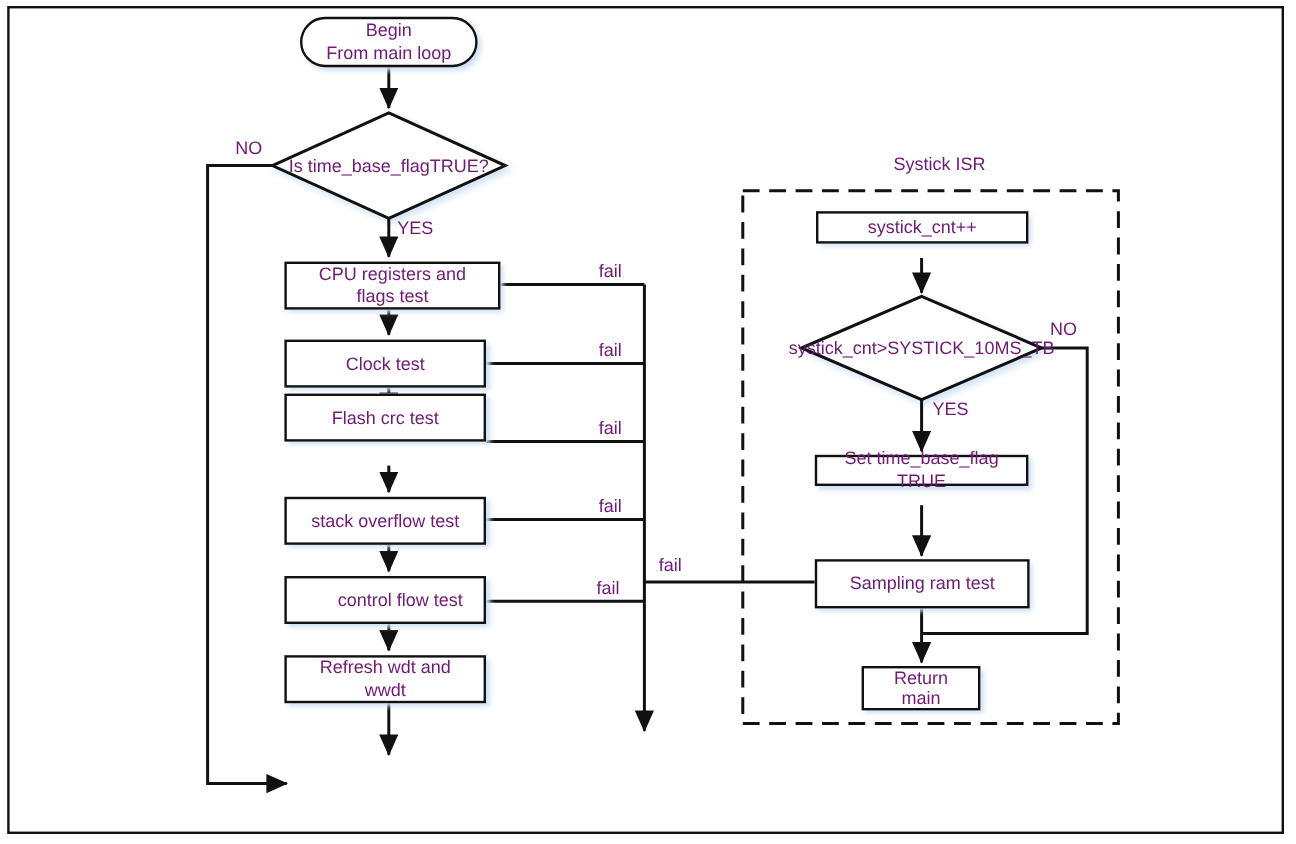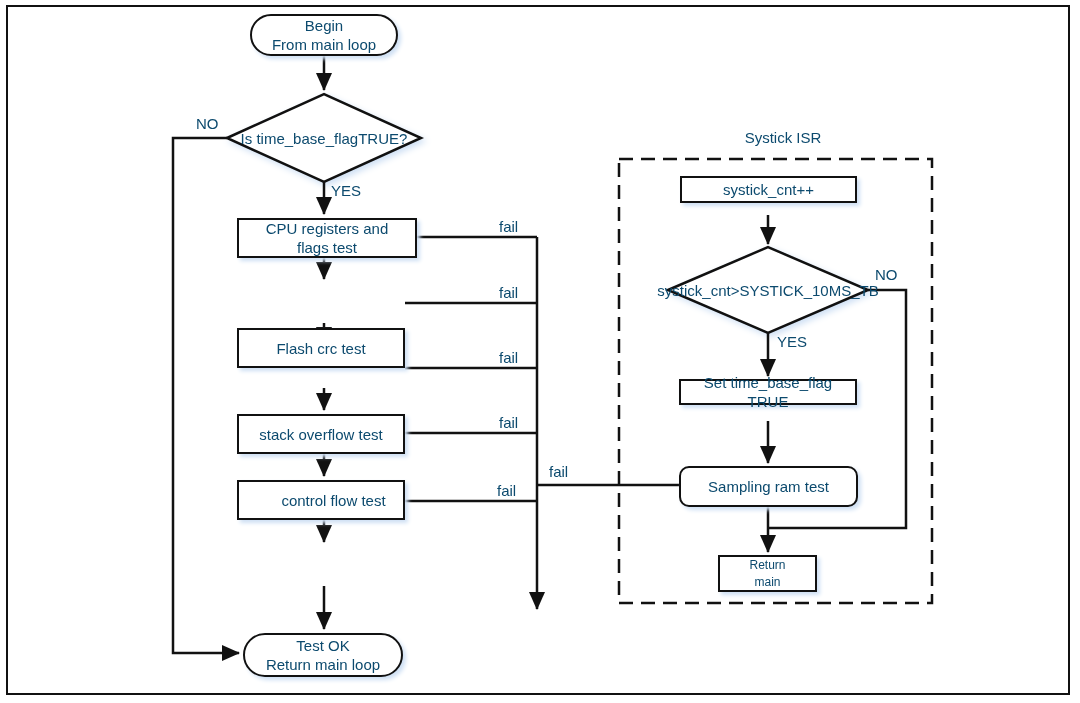--- a/index.html
+++ b/index.html
@@ -1,18 +1,18 @@
 <!DOCTYPE html>
 <html><head>
 <meta charset="utf-8">
 <style>
   html,body{margin:0;padding:0;background:#ffffff;}
   .stage{
     position:relative;width:1080px;height:703px;background:#ffffff;
-    font-family:"Liberation Sans","DejaVu Sans",sans-serif;color:#0c4a6e;
+    font-family:"Liberation Sans","DejaVu Sans",sans-serif;color:#701a75;
     overflow:hidden;
   }
   .frame{
     position:absolute;left:6px;top:5px;width:1064px;height:690px;
     border:2px solid #111111;box-sizing:border-box;
   }
   svg.wires{position:absolute;left:0;top:0;width:1080px;height:703px;}
   .node{
     position:absolute;box-sizing:border-box;background:#ffffff;
     border:2px solid #111111;display:flex;flex-direction:column;
@@ -92,61 +92,64 @@
   <div class="dtext" style="left:227px;top:110px;width:194px;height:56px;">
     <span>Is time_base_flag</span>
     <span>TRUE?</span>
   </div>
 
   <div class="node" style="left:237px;top:218px;width:180px;height:40px;">
     <span>CPU registers and</span>
     <span>flags test</span>
   </div>
 
+  <div class="node" style="left:237px;top:283px;width:168px;height:40px;">
+    <span>Clock test</span>
+  </div>
 
   <div class="node" style="left:237px;top:328px;width:168px;height:40px;">
     <span>Flash crc test</span>
   </div>
 
   <div class="node" style="left:237px;top:414px;width:168px;height:40px;">
     <span>stack overflow test</span>
   </div>
 
   <div class="node" style="left:237px;top:480px;width:168px;height:40px;padding-left:25px;">
     <span>control flow test</span>
   </div>
 
+  <div class="node" style="left:237px;top:546px;width:168px;height:40px;">
+    <span>Refresh wdt and</span>
+    <span>wwdt</span>
+  </div>
 
-  <div class="node terminator" style="left:243px;top:633px;width:160px;height:44px;">
-    <span>Test OK</span>
-    <span>Return main loop</span>
-  </div>
 
 
   <div class="region-title" style="left:718px;top:129px;width:130px;">Systick ISR</div>
 
   <div class="node" style="left:680px;top:176px;width:177px;height:27px;">
     <span>systick_cnt++</span>
   </div>
 
   <div class="dtext" style="left:668px;top:262px;width:200px;height:56px;">
     <span>systick_cnt&gt;</span>
     <span>SYSTICK_10MS_TB</span>
   </div>
 
   <div class="node" style="left:679px;top:379px;width:178px;height:26px;">
     <span>Set time_base_flag</span>
     <span>TRUE</span>
   </div>
 
-  <div class="node" style="left:679px;top:466px;width:179px;height:41px;border-radius:10px;">
+  <div class="node" style="left:679px;top:466px;width:179px;height:41px;">
     <span>Sampling ram test</span>
   </div>
 
-  <div class="node" style="left:718px;top:555px;width:99px;height:37px;font-size:12px;line-height:17px;">
+  <div class="node" style="left:718px;top:555px;width:99px;height:37px;font-size:15px;line-height:17px;">
     <span>Return</span>
     <span>main</span>
   </div>
 
   <span class="edge-label" style="left:196px;top:115px;">NO</span>
   <span class="edge-label" style="left:331px;top:182px;">YES</span>
   <span class="edge-label" style="left:875px;top:266px;">NO</span>
   <span class="edge-label" style="left:777px;top:333px;">YES</span>
 
   <span class="edge-label" style="left:499px;top:218px;">fail</span>

